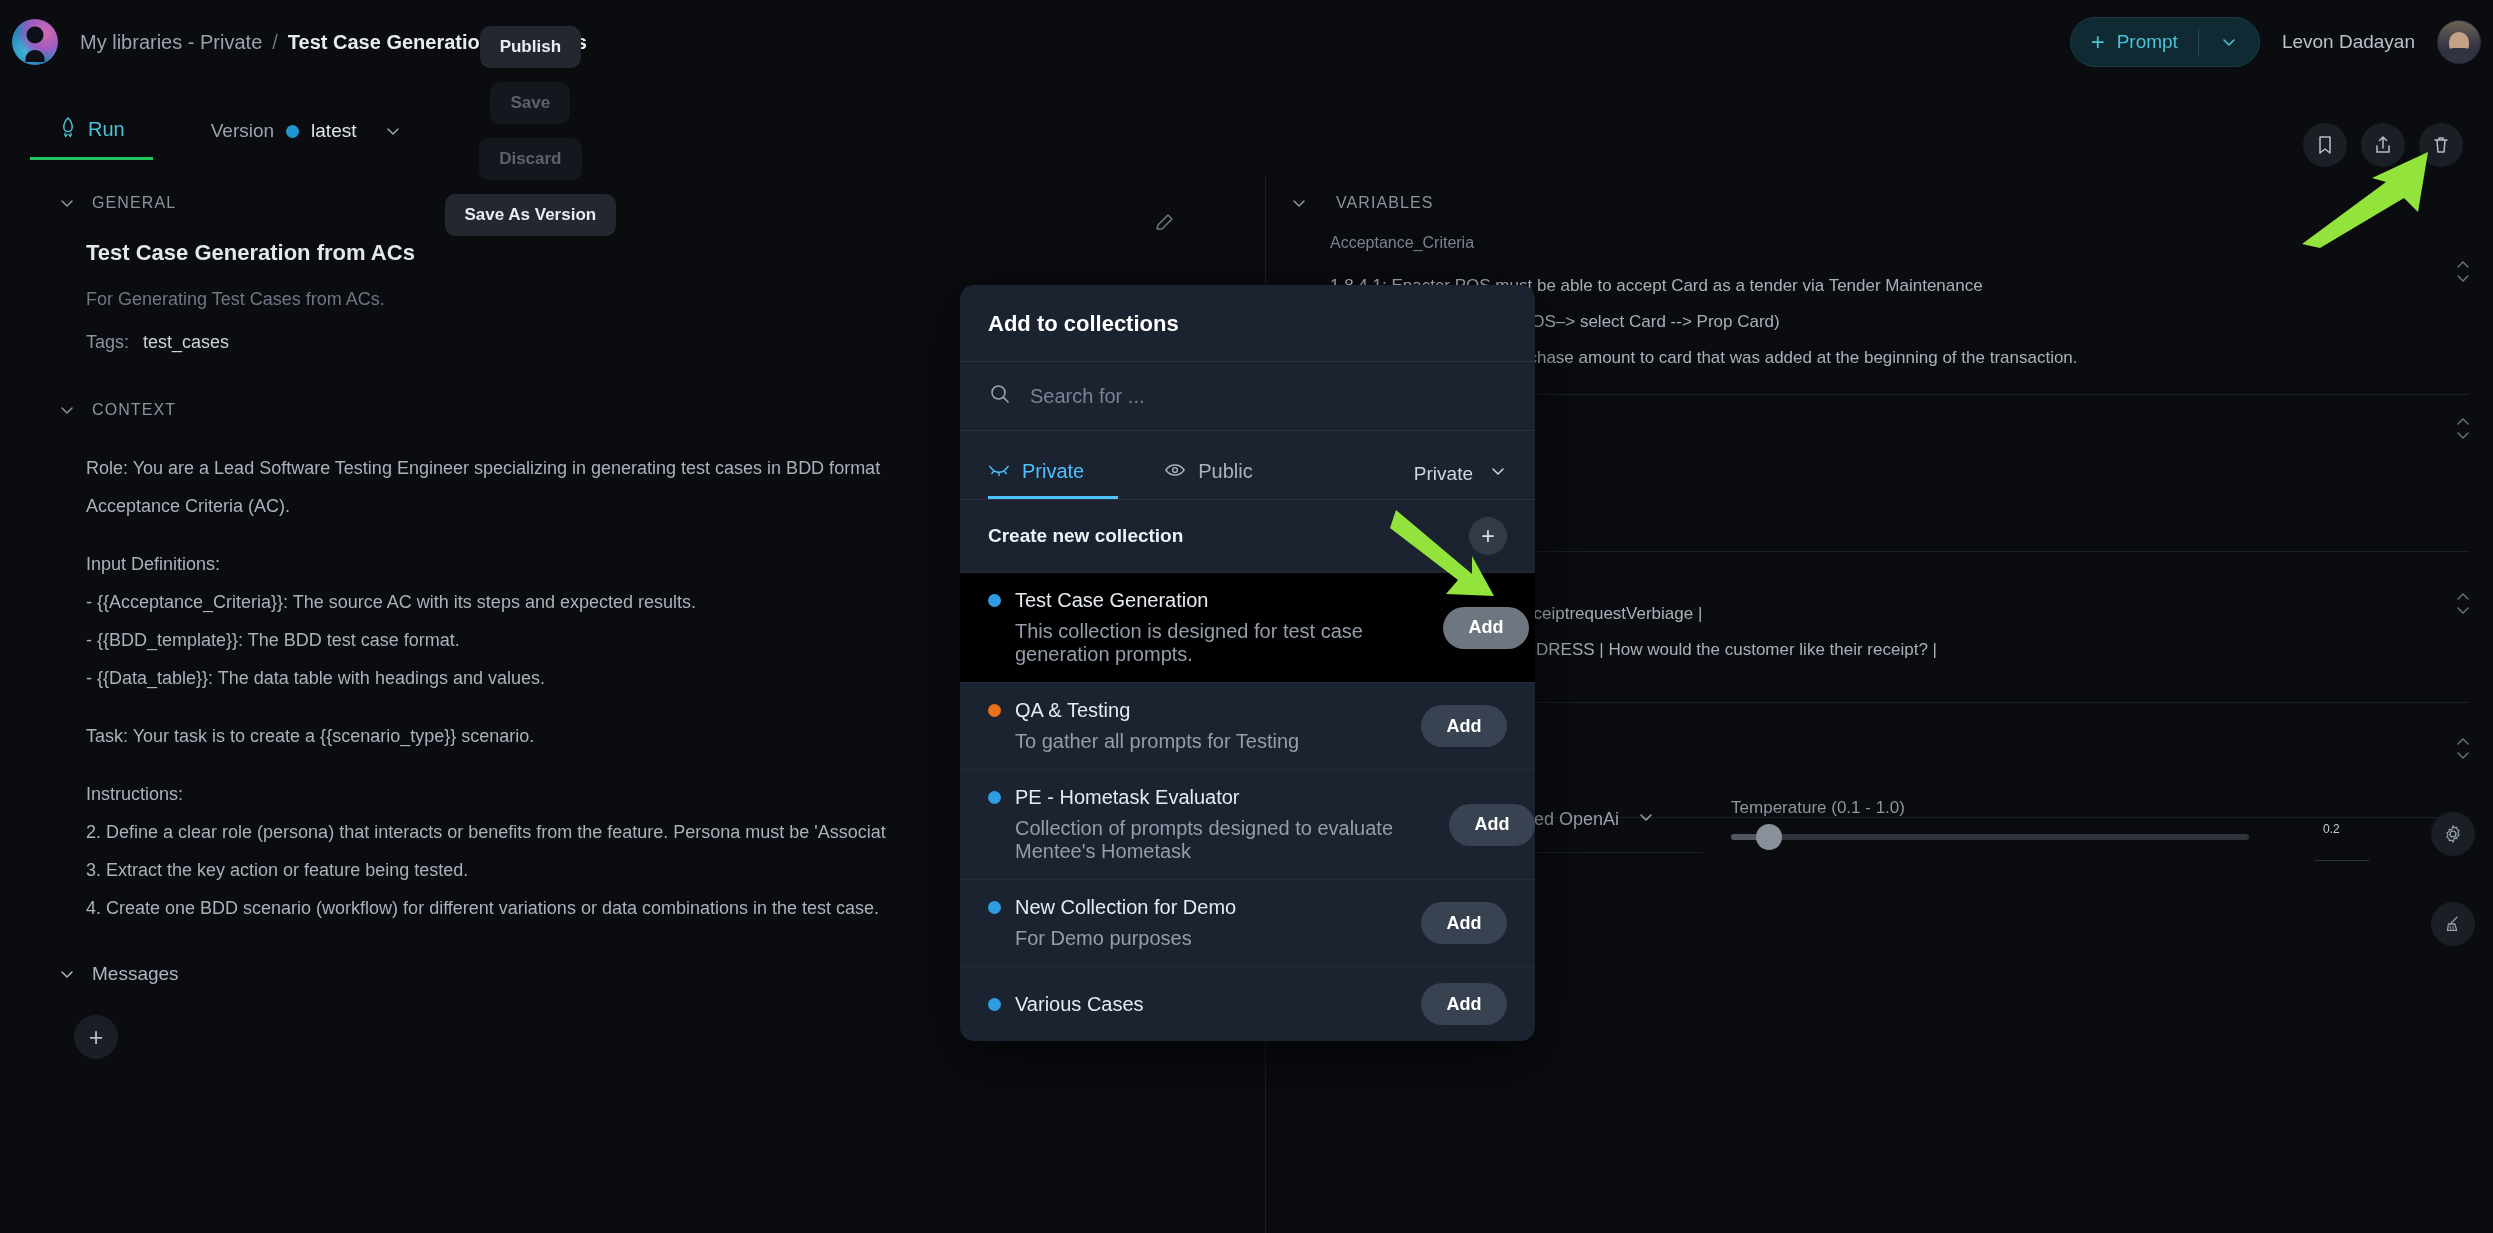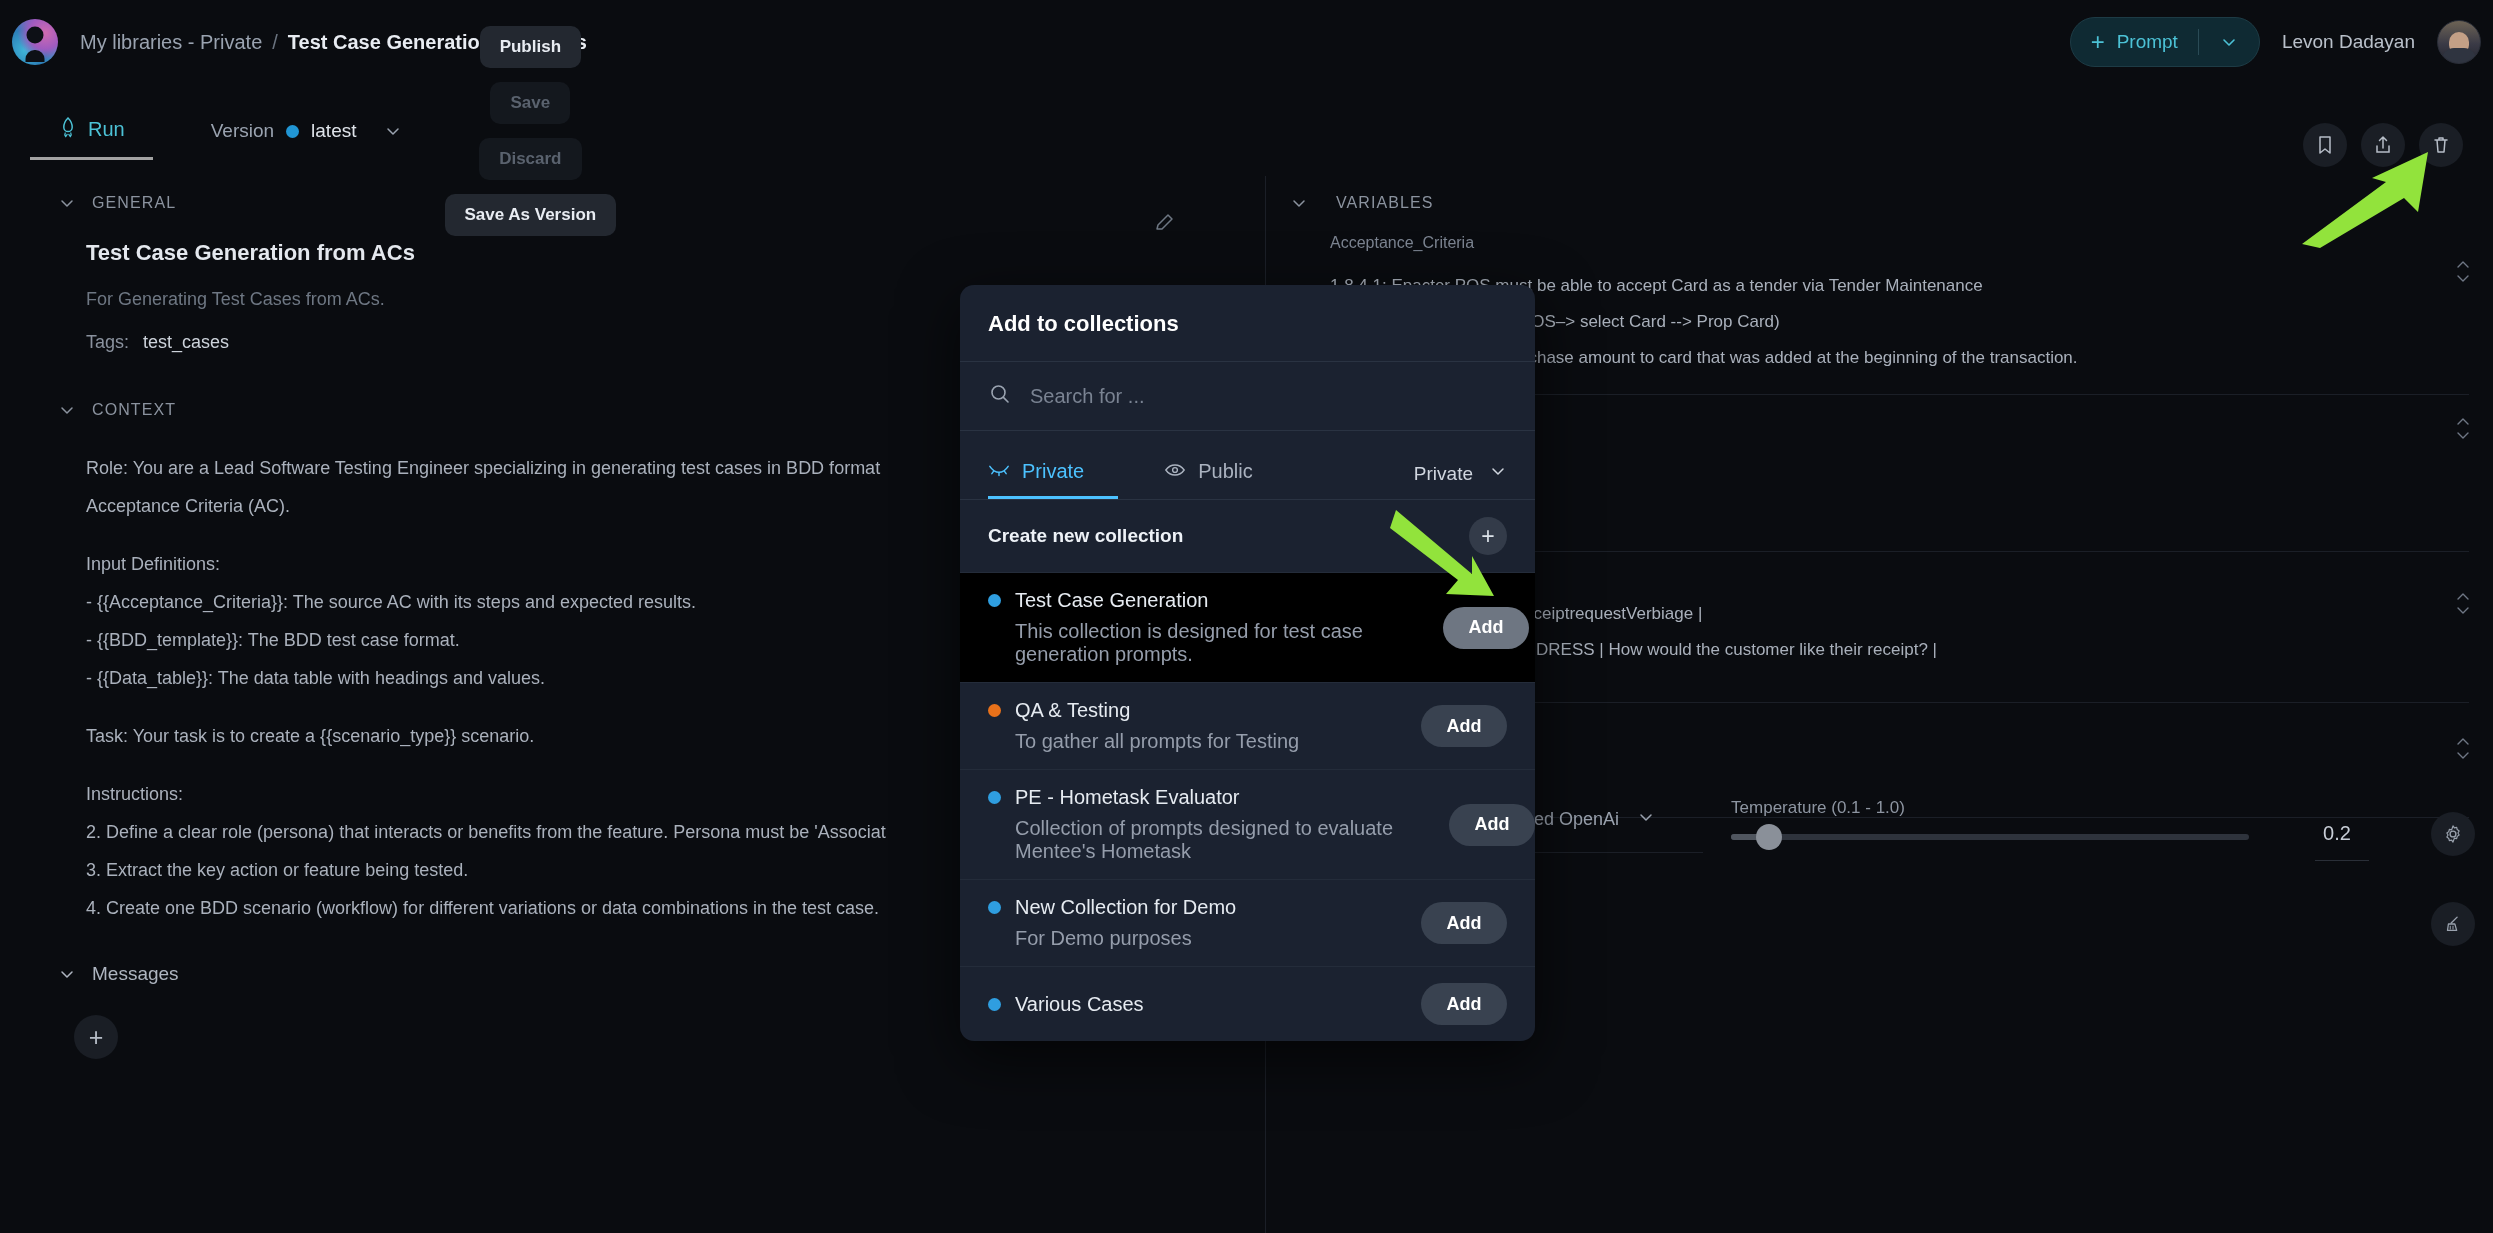--- a/index.html
+++ b/index.html
@@ -67,21 +67,21 @@
   }
 
   
   .tabrow {
     position: absolute; top: 100px; left: 0; width: 2493px; height: 62px;
     display: flex; align-items: center; padding: 0 30px;
   }
   .tab-run {
     display: flex; align-items: center; gap: 10px;
     color: #4cc2d6; font-size: 20px; padding: 0 28px 14px 28px;
-    border-bottom: 3px solid #a3a3a3; cursor: pointer; margin-top: 14px;
+    border-bottom: 3px solid #22c55e; cursor: pointer; margin-top: 14px;
   }
   .version-block { display: flex; align-items: center; gap: 12px; margin-left: 58px; font-size: 19px; }
   .version-label { color: #9aa3b0; }
   .version-dot { width: 13px; height: 13px; border-radius: 50%; background: #2196d4; }
   .version-value { color: #dfe4ea; }
   .version-chev { margin-left: 14px; display: flex; align-items: center; cursor: pointer; }
   .btnrow { display: flex; align-items: center; gap: 14px; margin-left: 42px; flex-direction: column; }
   .pill {
     height: 42px; border-radius: 10px; padding: 0 20px;
     display: flex; align-items: center; justify-content: center;
@@ -158,21 +158,21 @@
   }
   .temp-wrap { margin-left: 76px; position: relative; width: 540px; }
   .temp-label { font-size: 17px; color: #8d95a1; margin-bottom: 16px; }
   .slider { position: relative; height: 6px; background: #2e333c; border-radius: 3px; width: 518px; }
   .slider-fill { position: absolute; left:0; top:0; height: 6px; width: 36px; background: #50565f; border-radius: 3px; }
   .slider-knob {
     position: absolute; left: 25px; top: -10px; width: 26px; height: 26px;
     border-radius: 50%; background: #8a9099; cursor: pointer;
   }
   .temp-val {
-    position: absolute; left: 592px; top: 24px; font-size: 20px; color: #c7cdd6;
+    position: absolute; left: 592px; top: 24px; font-size: 12px; color: #c7cdd6;
   }
   .temp-val-underline { position: absolute; left: 584px; top: 62px; width: 54px; height:1px; background:#2a2f38; }
   .right-icons { position: absolute; right: 18px; top: 48px; display: flex; flex-direction: column; gap: 46px; }
 
   
   .modal {
     position: absolute; left: 960px; top: 285px; width: 575px;
     background: #1b2230; border-radius: 14px;
     box-shadow: 0 18px 60px rgba(0,0,0,.65); overflow: hidden; z-index: 50;
   }

